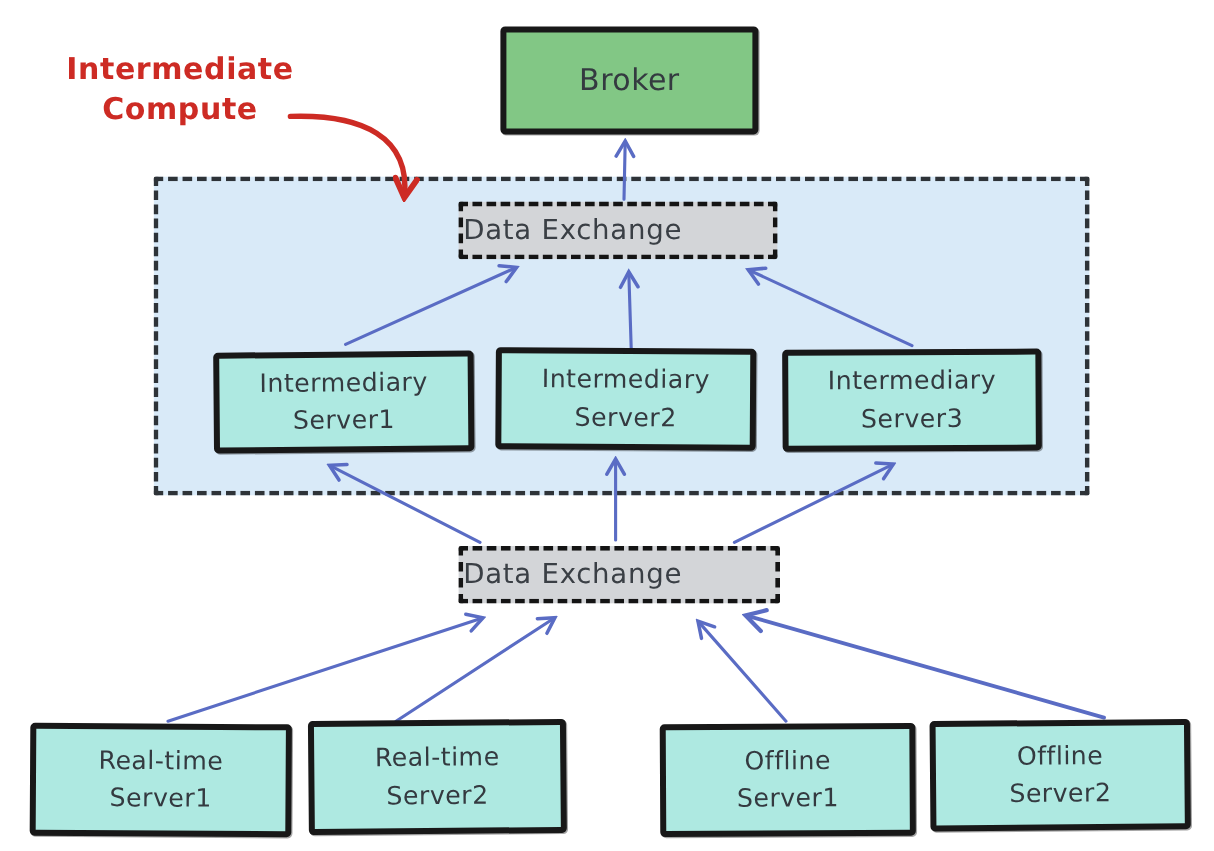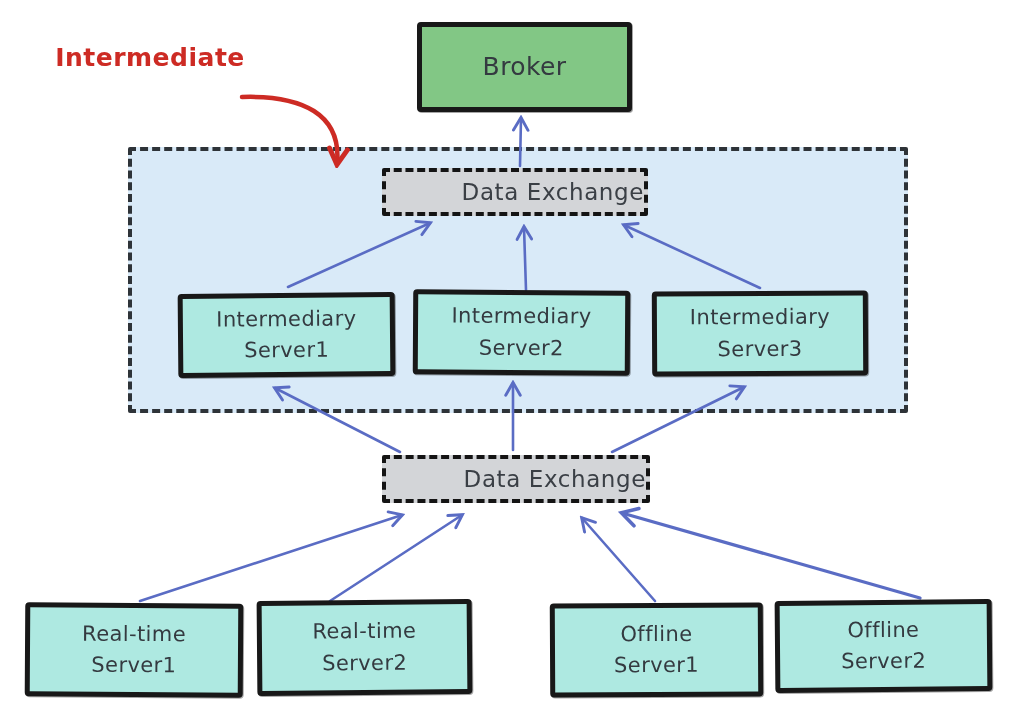--- a/index.html
+++ b/index.html
@@ -28,21 +28,21 @@
     display:flex; flex-direction:column; align-items:center; justify-content:center;
     border:5px solid var(--node-border); border-radius:4px;
     font-size:21px; font-weight:500; letter-spacing:.4px; line-height:1.5;
     text-align:center;
     box-shadow:1px 1px 0 rgba(0,0,0,.35);
   }
   .teal{background:var(--teal-fill);}
   .green{background:var(--green-fill); font-size:25px;}
   .exchange{
     position:absolute; box-sizing:border-box;
-    display:flex; align-items:center; justify-content:flex-end;
+    display:flex; align-items:center; justify-content:flex-start;
     border:4px dashed #141414; border-radius:2px;
     background:var(--gray-fill);
     font-size:23px; font-weight:500; letter-spacing:.6px; color:#3a3f45;
   }
   .stage-container{
     position:absolute; left:128px; top:147px; width:780px; height:266px;
     box-sizing:border-box; border:4px dashed var(--container-border);
     border-radius:2px; background:var(--container-fill);
   }
   .annotation{
@@ -56,20 +56,21 @@
 </style>
 </head>
 <body>
 
 <div class="canvas">
 
   <div class="stage-container"></div>
 
   <div class="annotation">
     <div>Intermediate</div>
+    <div>Compute</div>
   </div>
 
   <svg class="edges">
     <defs>
       <marker id="ah" class="ah" viewBox="0 0 10 10" refX="8.2" refY="5" markerWidth="7" markerHeight="7" orient="auto-start-reverse">
         <path d="M1.5,1 L8.5,5 L1.5,9"></path>
       </marker>
       <marker id="ahred" class="ah-red" viewBox="0 0 10 10" refX="8.2" refY="5" markerWidth="5" markerHeight="5" orient="auto-start-reverse">
         <path d="M1.5,1 L8.5,5 L1.5,9"></path>
       </marker>

